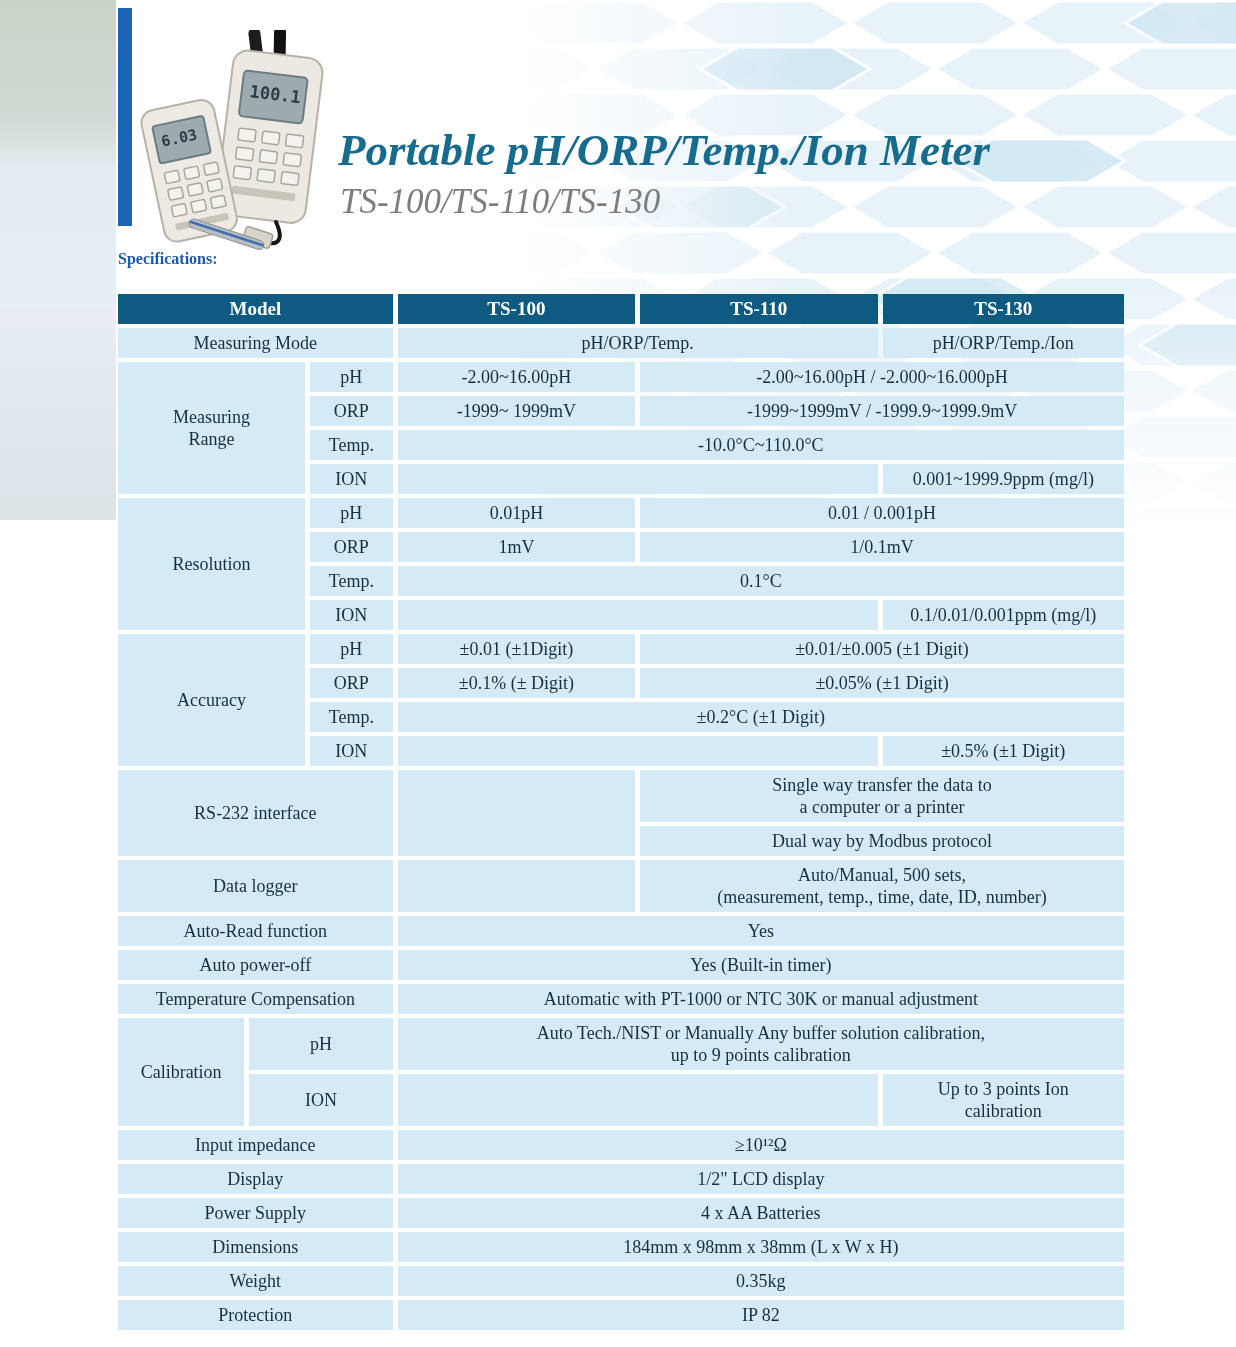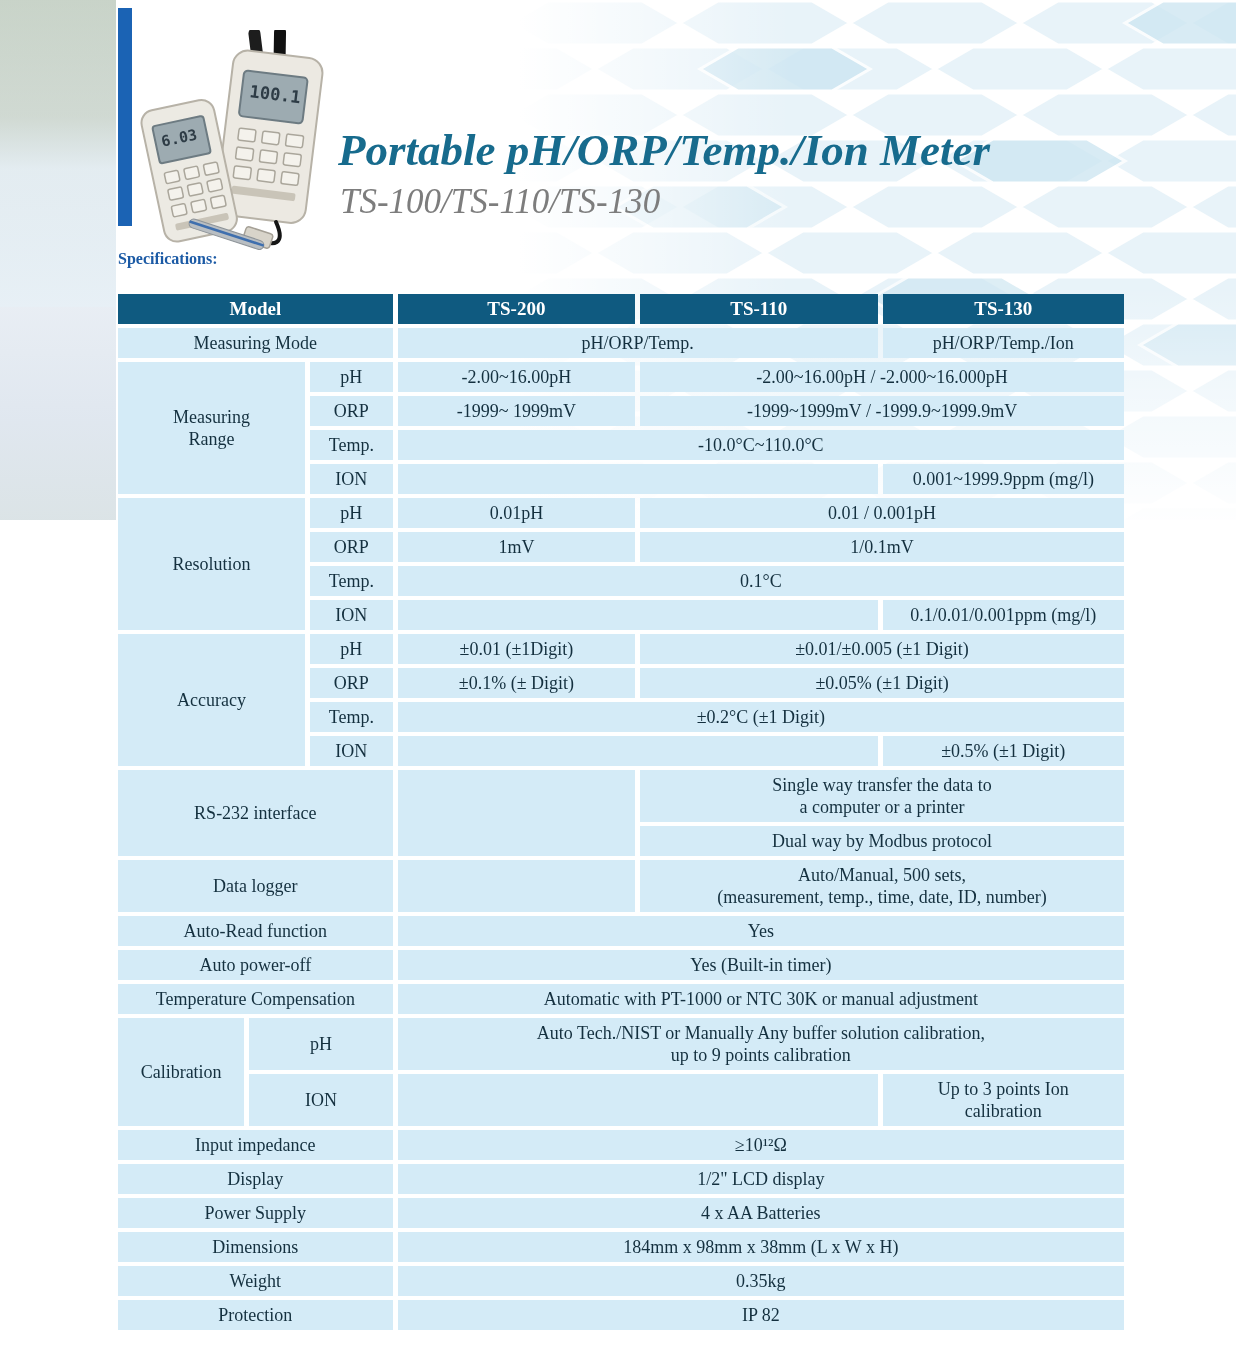--- a/index.html
+++ b/index.html
@@ -136,21 +136,21 @@
         <col style="width:55px">
         <col style="width:82px">
       <col style="width:235px">
         <col style="width:235px">
         <col style="width:239px">
     </colgroup>
 
     <tbody>
         <tr>
       <th colspan="3">Model</th>
-      <th>TS-200</th>
+      <th>TS-100</th>
       <th>TS-110</th>
       <th>TS-130</th>
     </tr>
 
     <tr>
       <td colspan="3">Measuring Mode</td>
       <td colspan="2">pH/ORP/Temp.</td>
       <td>pH/ORP/Temp./Ion</td>
     </tr>
 

